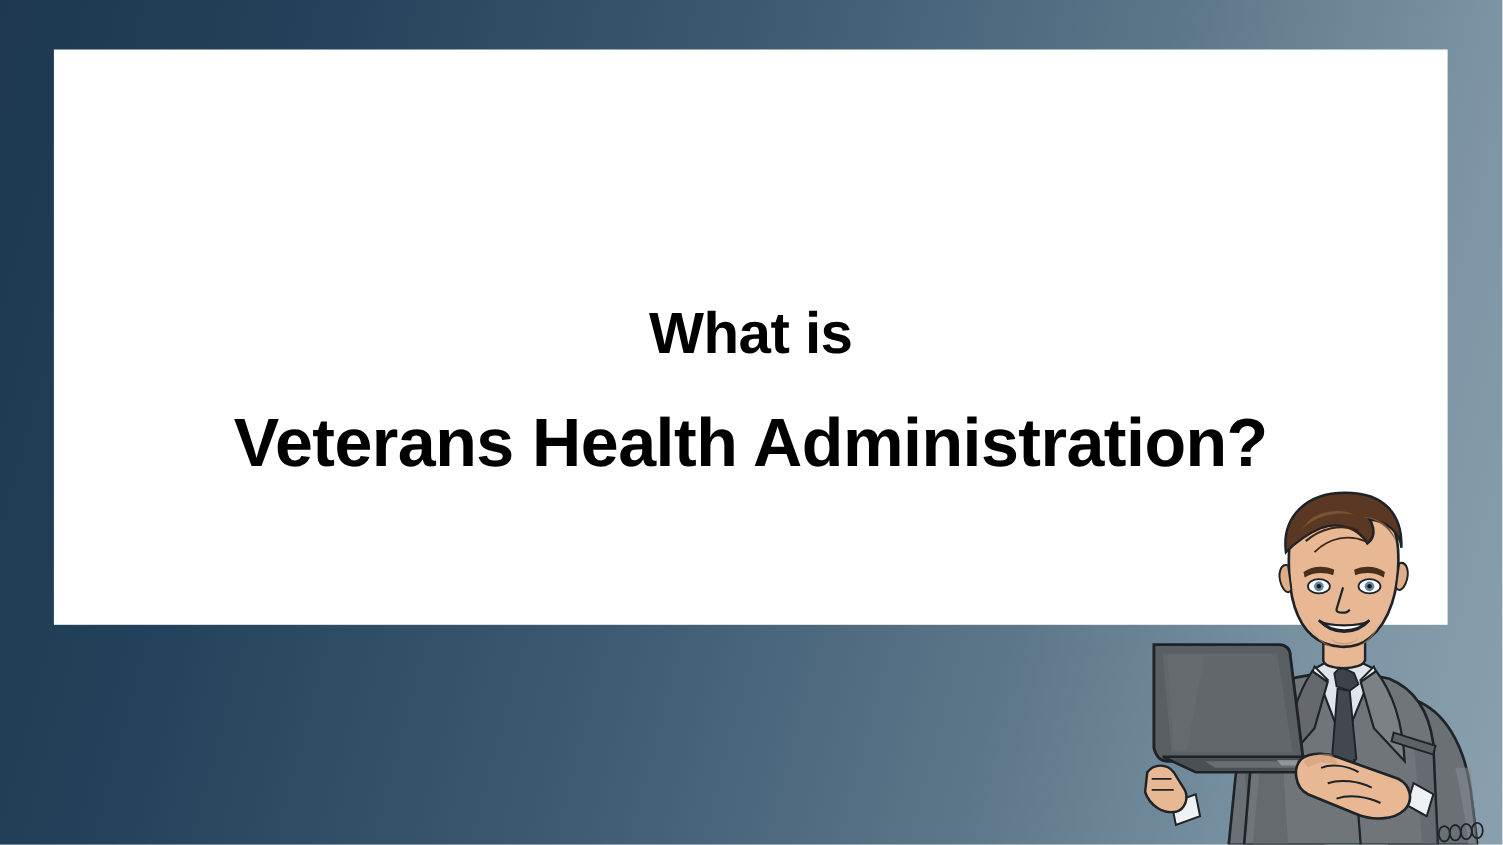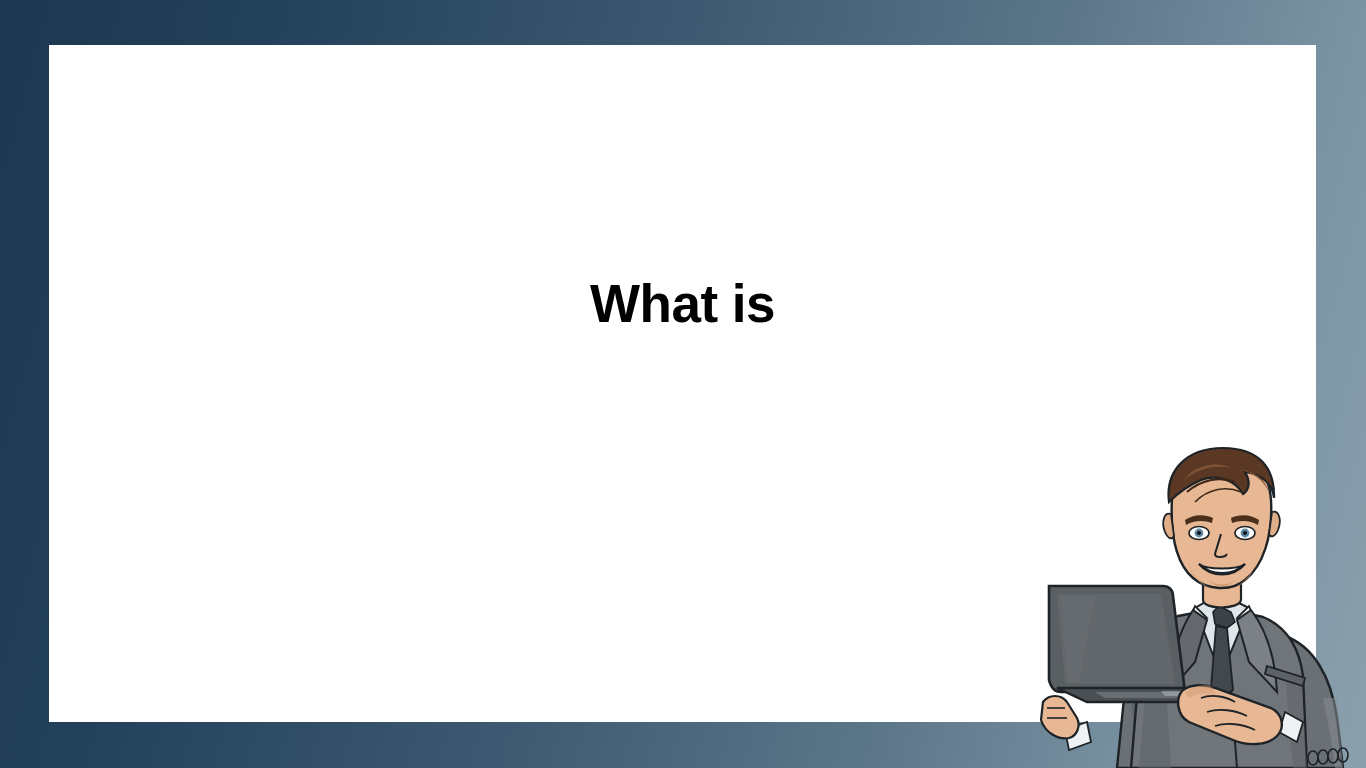--- a/index.html
+++ b/index.html
@@ -12,21 +12,21 @@
   #slide {
     position:relative;
     width:1366px; height:768px;
     background: linear-gradient(105deg, #1d3850 0%, #23415a 18%, #3d5a72 45%, #5c7689 68%, #7a93a3 86%, #8ba0ad 100%);
     overflow:hidden;
   }
   
   #content-panel {
     position:absolute;
     left:49px; top:45px;
-    width:1267px; height:677px;
+    width:1267px; height:523px;
     background:#ffffff;
   }
   
   #title-block {
     position:absolute;
     left:0; top:232px;
     width:1267px;
     text-align:center;
     color:#000000;
     font-weight:bold;
@@ -54,20 +54,21 @@
 </style>
 </head>
 <body>
 
 <div id="slide">
 
   <div id="content-panel">
 
     <div id="title-block">
       <span class="title-line" id="title-line-1">What is</span>
+      <span class="title-line" id="title-line-2">Veterans Health Administration?</span>
     </div>
 
   </div>
 
   <div id="presenter-illustration">
     <svg width="331" height="328" viewBox="0 0 331 328" xmlns="http://www.w3.org/2000/svg">
       <defs>
         <clipPath id="frameClip">
             <rect x="0" y="0" width="331" height="328"></rect>
           </clipPath>

